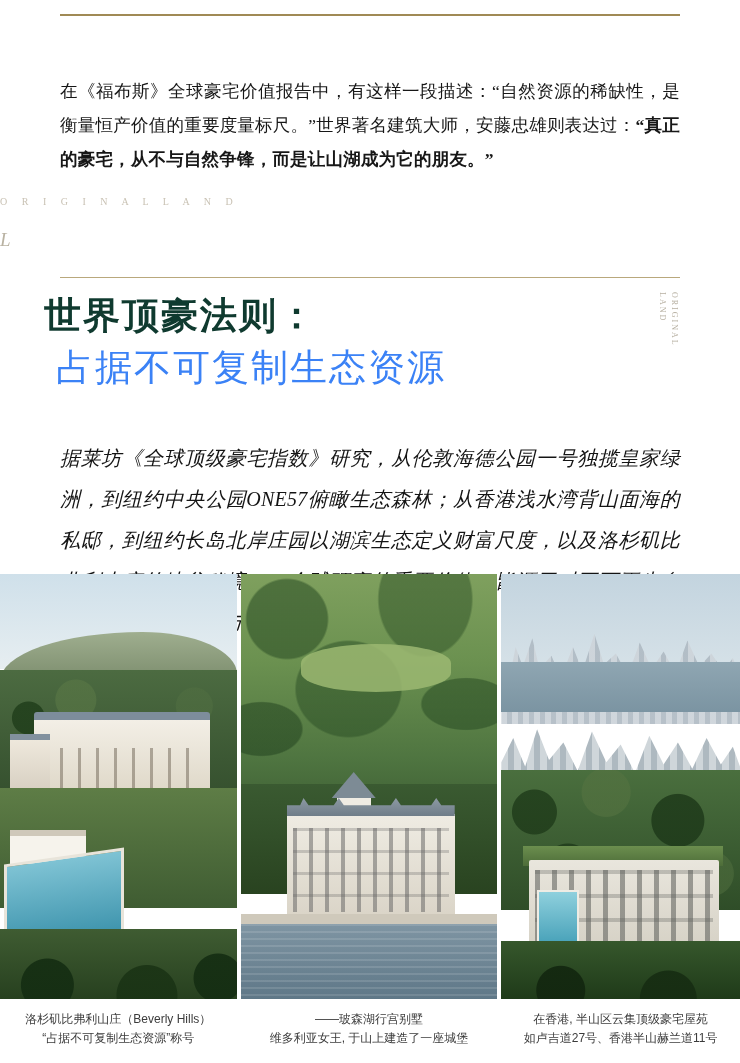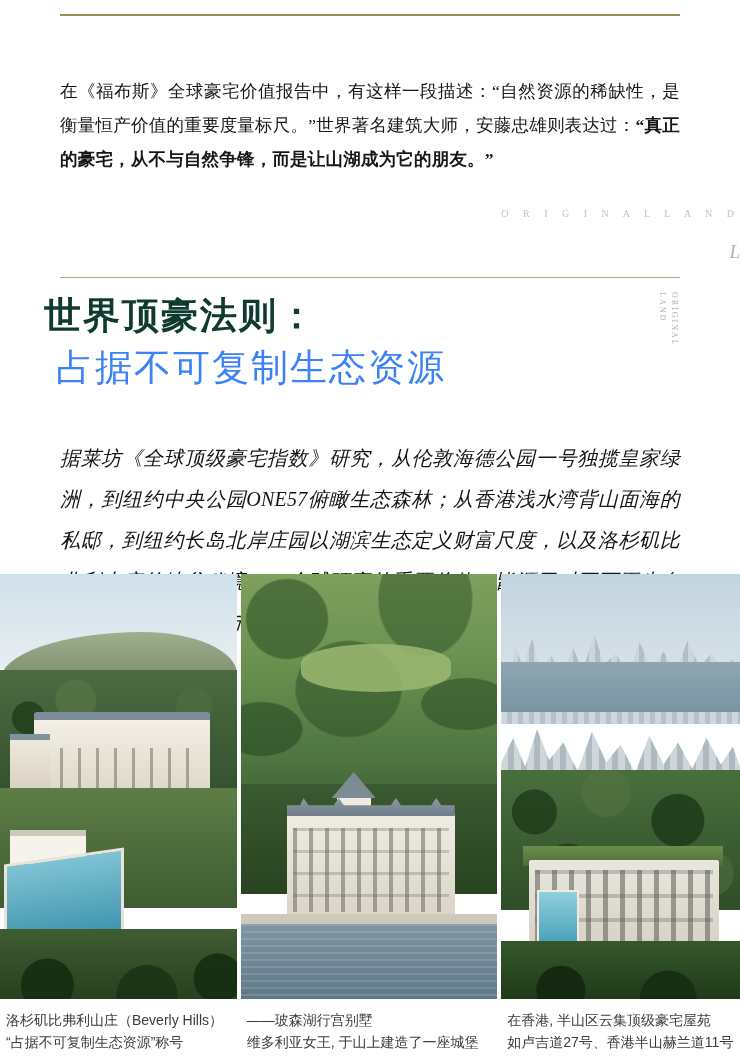--- a/index.html
+++ b/index.html
@@ -43,24 +43,24 @@
     text-align: justify;
     color: #171717;
   }
   .intro .bold {
     font-weight: bold;
   }
 
   
   .ornament-wrap {
     position: absolute;
-    top: 208px;
+    top: 196px;
     left: 0;
     width: 740px;
-    text-align: right;
+    text-align: left;
   }
   .ornament-text {
     font-family: "Liberation Serif", serif;
     font-size: 10px;
     letter-spacing: 6px;
     color: #c9c2b4;
     display: block;
   }
   .ornament-mark {
     display: block;
@@ -347,22 +347,23 @@
   .captions {
     position: absolute;
     top: 1010px;
     left: 0;
     width: 740px;
     height: 53px;
     display: flex;
     gap: 4px;
   }
   .cap {
+    text-align: center;
     font-family: "Liberation Sans", sans-serif;
-    font-size: 14px;
+    font-size: 12px;
     line-height: 1.55;
     color: #3b3b3b;
     padding: 0 6px;
   }
   .cap.c1 { width: 238px; }
   .cap.c2 { width: 258px; }
   .cap.c3 { width: 240px; }
   .cap div { display: block; }
 
   

